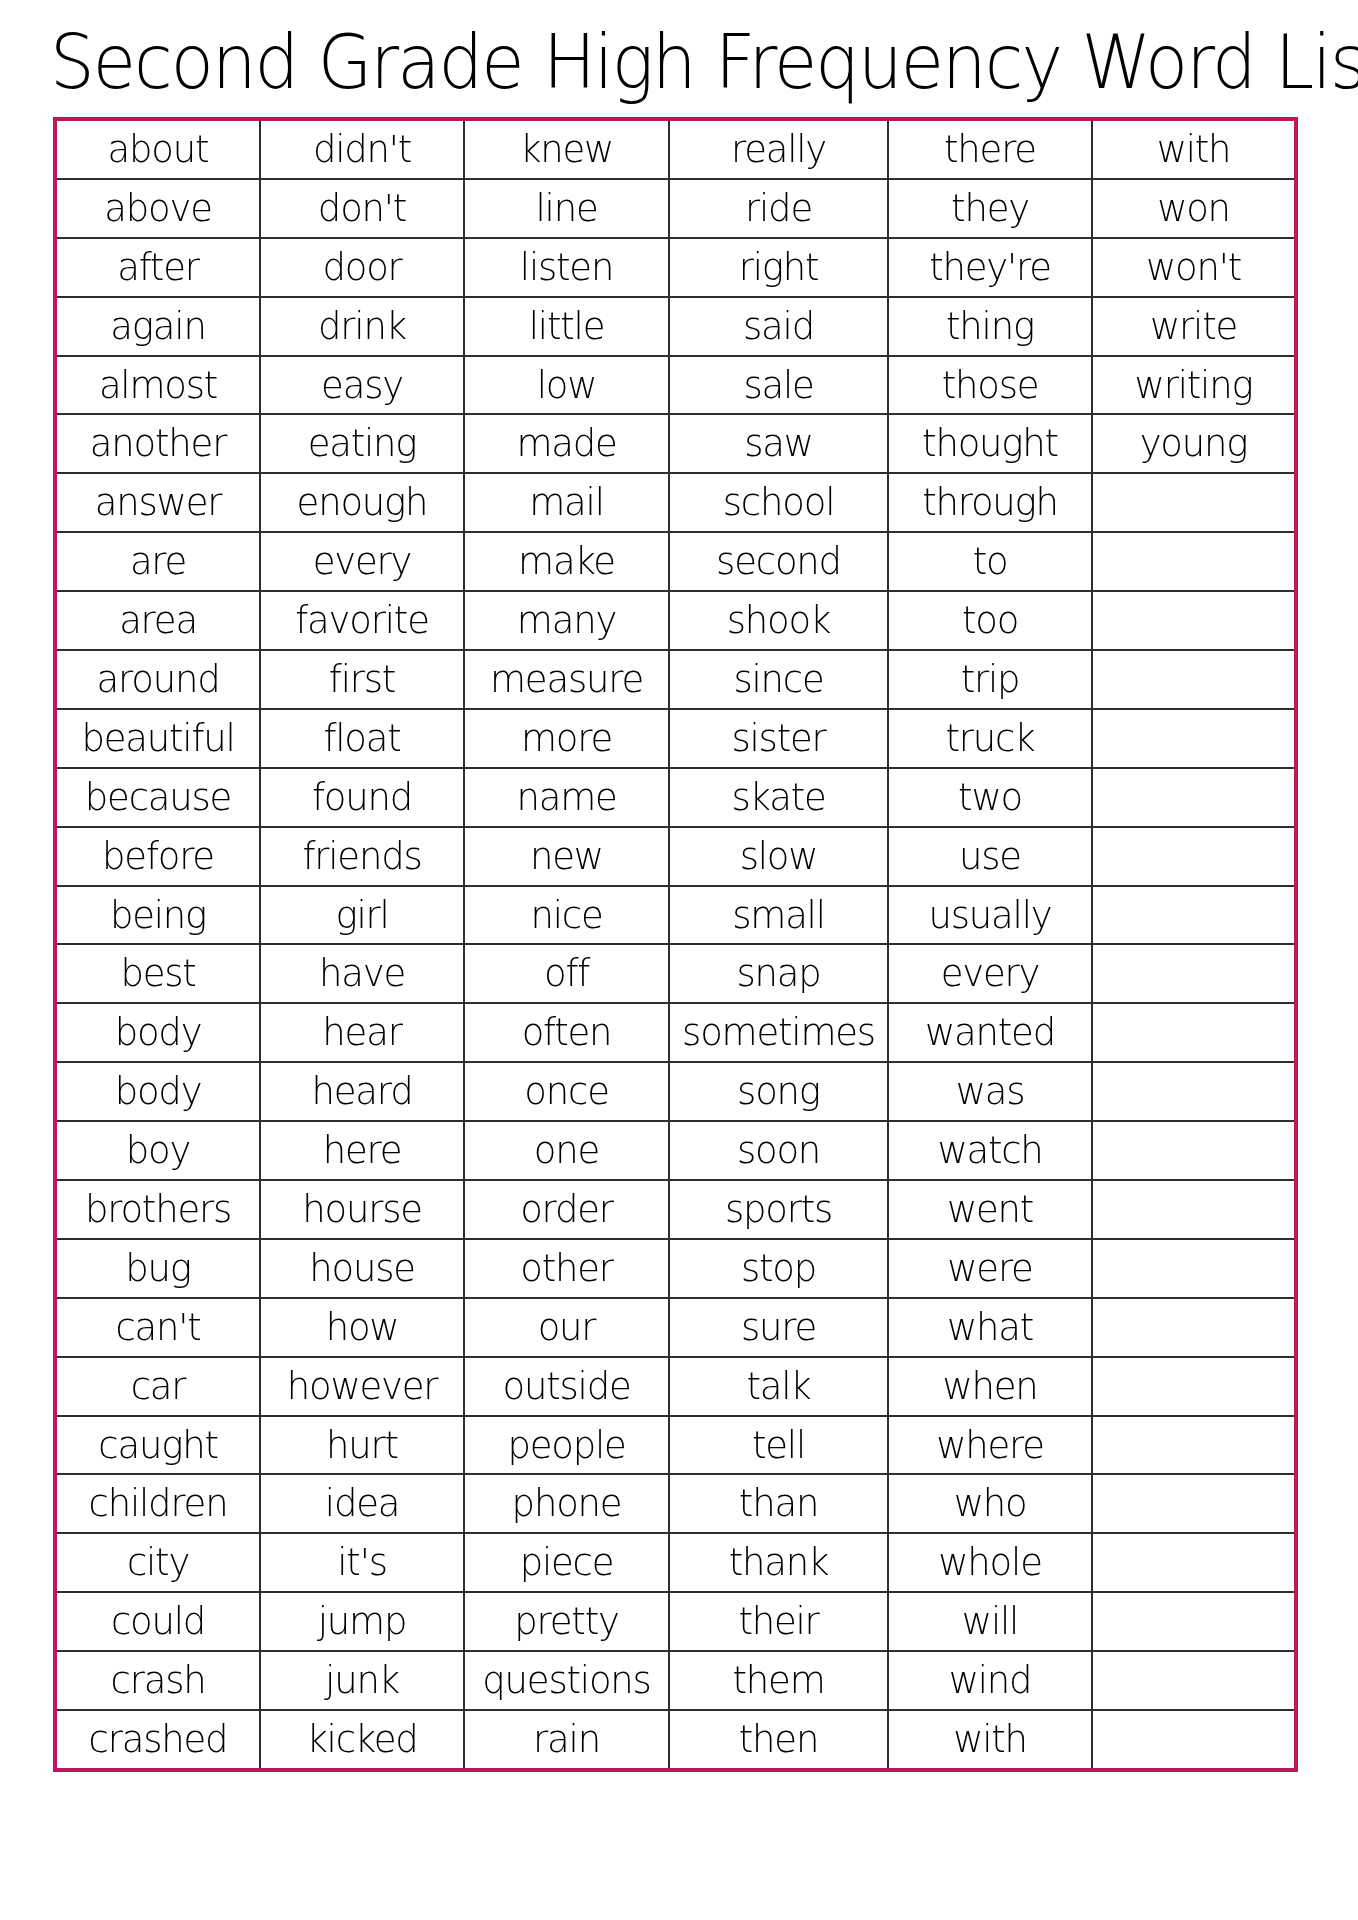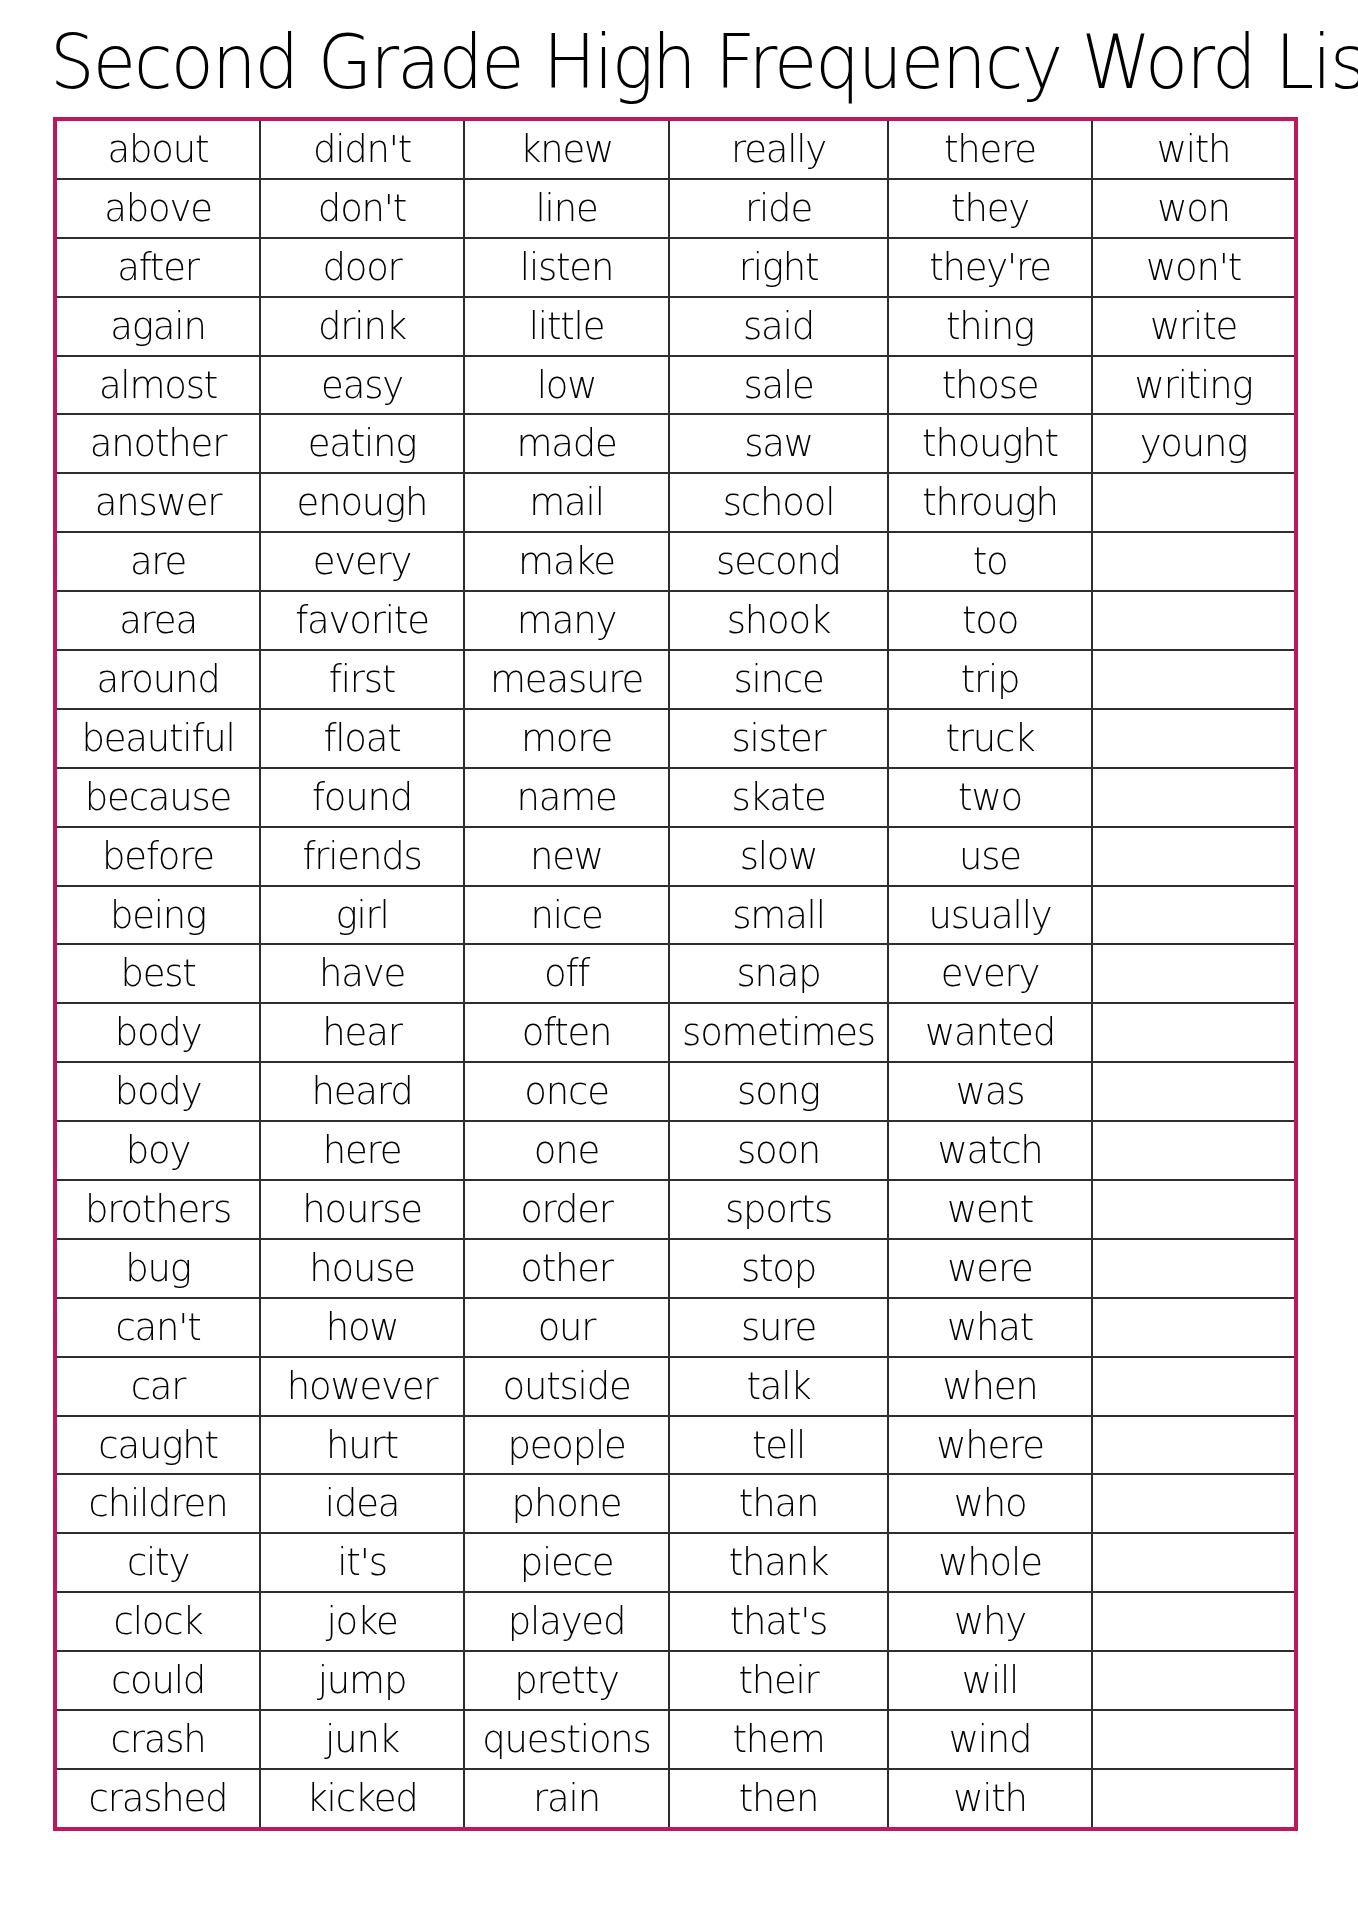--- a/index.html
+++ b/index.html
@@ -240,28 +240,20 @@
       </tr>
       <tr>
         <td>city</td>
         <td>it's</td>
         <td>piece</td>
         <td>thank</td>
         <td>whole</td>
         <td></td>
       </tr>
       <tr>
-        <td>clock</td>
-        <td>joke</td>
-        <td>played</td>
-        <td>that's</td>
-        <td>why</td>
-        <td></td>
-      </tr>
-      <tr>
         <td>could</td>
         <td>jump</td>
         <td>pretty</td>
         <td>their</td>
         <td>will</td>
         <td></td>
       </tr>
       <tr>
         <td>crash</td>
         <td>junk</td>

